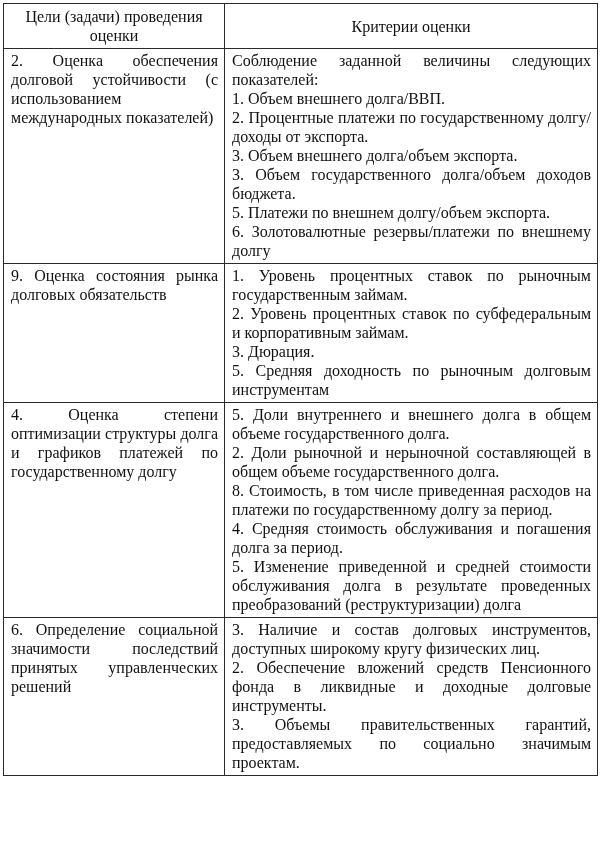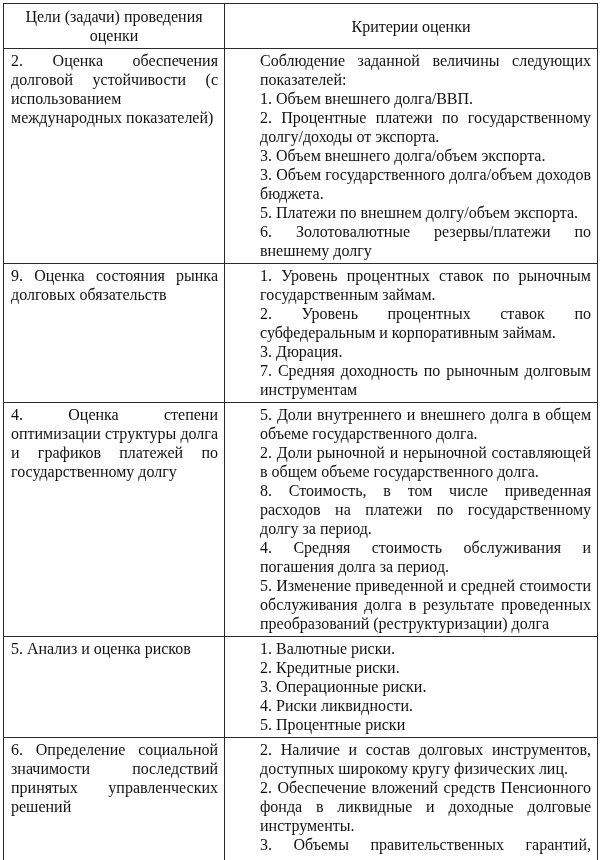--- a/index.html
+++ b/index.html
@@ -42,21 +42,20 @@
   }
   td.goal-cell {
     text-align: justify;
     hyphens: auto;
     font-family: Liberation Serif, serif;
     -webkit-hyphens: auto;
   }
   td.criteria-cell .criteria-item {
     text-align: justify;
     hyphens: auto;
-    margin-left: 28px;
     -webkit-hyphens: auto;
   }
 </style>
 </head>
 <body>
 
 <div class="page">
   <table class="doc-table">
     <colgroup>
       <col class="col-goal">
@@ -80,46 +79,36 @@
             <div class="criteria-item">5. Платежи по внешнем долгу/объем экспорта.</div>
             <div class="criteria-item">6. Золотовалютные резервы/платежи по внешнему долгу</div>
           </td>
         </tr>
         <tr>
           <td class="goal-cell">9. Оценка состояния рынка долговых обязательств</td>
           <td class="criteria-cell">
             <div class="criteria-item">1. Уровень процентных ставок по рыночным государственным займам.</div>
             <div class="criteria-item">2. Уровень процентных ставок по субфедеральным и корпоративным займам.</div>
             <div class="criteria-item">3. Дюрация.</div>
-            <div class="criteria-item">7. Средняя доходность по рыночным долговым инструментам</div>
+            <div class="criteria-item">5. Средняя доходность по рыночным долговым инструментам</div>
           </td>
         </tr>
         <tr>
           <td class="goal-cell">4. Оценка степени оптимизации структуры долга и графиков платежей по государственному долгу</td>
           <td class="criteria-cell">
             <div class="criteria-item">5. Доли внутреннего и внешнего долга в общем объеме государственного долга.</div>
             <div class="criteria-item">2. Доли рыночной и нерыночной составляющей в общем объеме государственного долга.</div>
             <div class="criteria-item">8. Стоимость, в том числе приведенная расходов на платежи по государственному долгу за период.</div>
             <div class="criteria-item">4. Средняя стоимость обслуживания и погашения долга за период.</div>
             <div class="criteria-item">5. Изменение приведенной и средней стоимости обслуживания долга в результате проведенных преобразований (реструктуризации) долга</div>
           </td>
         </tr>
         <tr>
-          <td class="goal-cell">5. Анализ и оценка рисков</td>
-          <td class="criteria-cell">
-            <div class="criteria-item">1. Валютные риски.</div>
-            <div class="criteria-item">2. Кредитные риски.</div>
-            <div class="criteria-item">3. Операционные риски.</div>
-            <div class="criteria-item">4. Риски ликвидности.</div>
-            <div class="criteria-item">5. Процентные риски</div>
-          </td>
-        </tr>
-        <tr>
           <td class="goal-cell">6. Определение социальной значимости последствий принятых управленческих решений</td>
           <td class="criteria-cell">
-            <div class="criteria-item">2. Наличие и состав долговых инструментов, доступных широкому кругу физических лиц.</div>
+            <div class="criteria-item">3. Наличие и состав долговых инструментов, доступных широкому кругу физических лиц.</div>
             <div class="criteria-item">2. Обеспечение вложений средств Пенсионного фонда в ликвидные и доходные долговые инструменты.</div>
             <div class="criteria-item">3. Объемы правительственных гарантий, предоставляемых по социально значимым проектам.</div>
           </td>
         </tr>
       </tbody>
   </table>
 </div>
 
 </body></html>

